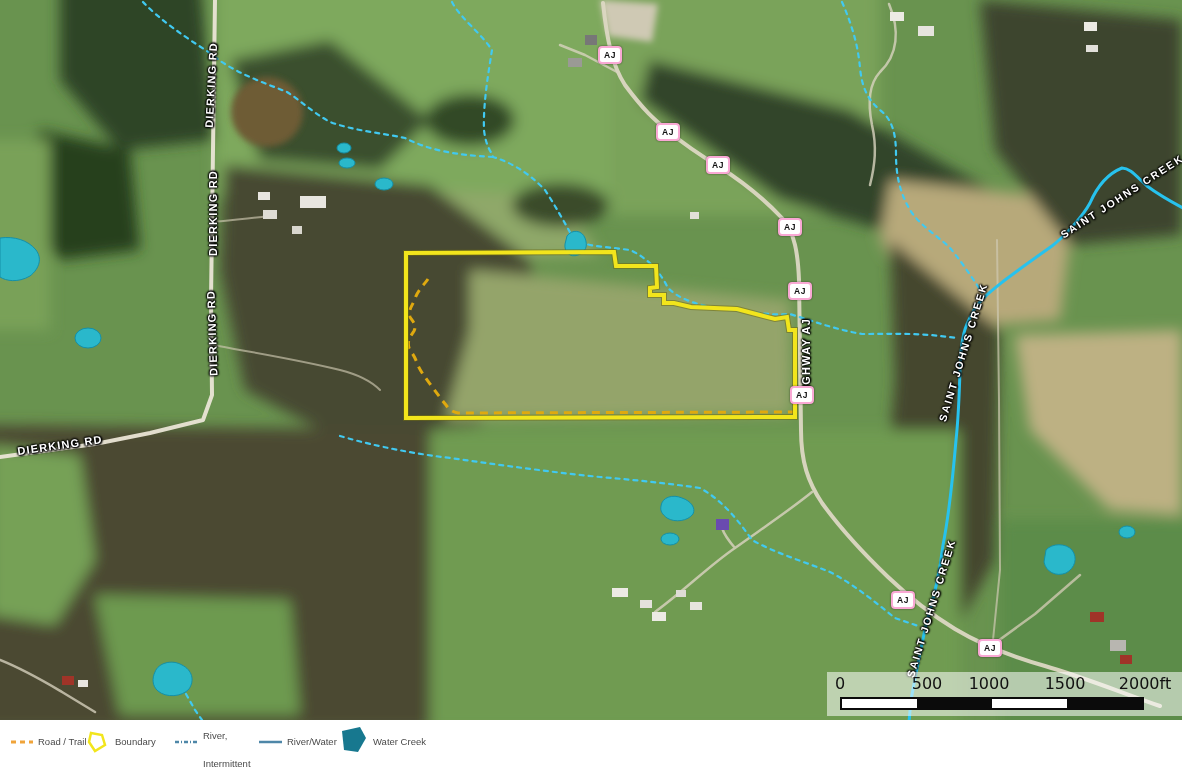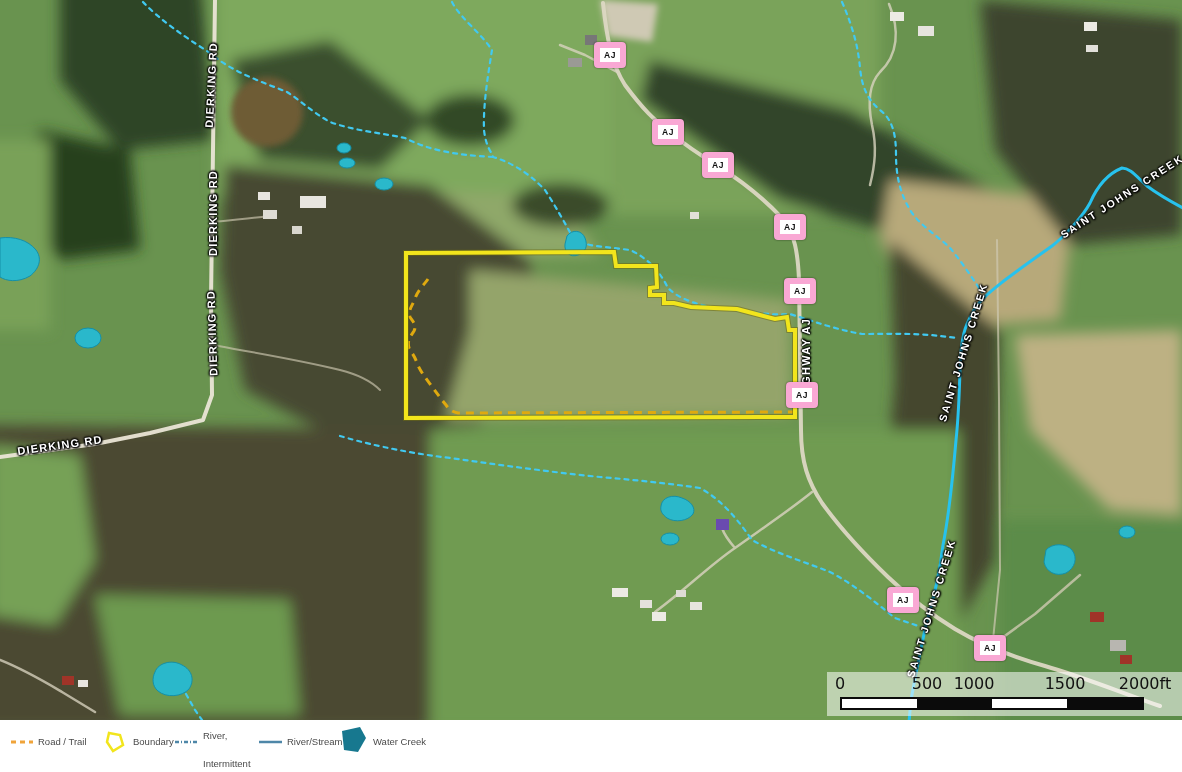--- a/index.html
+++ b/index.html
@@ -12,21 +12,21 @@
        font-family:"Liberation Sans",sans-serif;}
   .map{position:absolute;left:0;top:0;width:1182px;height:720px;overflow:hidden;background:#69934f;}
   .map svg{position:absolute;left:0;top:0;}
   
   .labels{position:absolute;left:0;top:0;width:100%;height:100%;pointer-events:none;}
   .map-label{position:absolute;color:#fff;font-weight:bold;font-size:11px;white-space:nowrap;
     font-family:"Liberation Sans",sans-serif;
     text-shadow:0 1px 2px #000,1px 0 2px #000,-1px 0 2px #000,0 -1px 2px #000,1px 1px 2px #000;}
   .road-label{letter-spacing:1.2px;}
   .creek-label{letter-spacing:2px;font-size:10.5px;}
-  .shield{position:absolute;width:20px;height:14px;background:#fff;border:6px solid #f9a8d4;
+  .shield{position:absolute;width:20px;height:14px;background:#fff;border:2px solid #f9a8d4;
     border-radius:4px;color:#111;font-size:8.5px;font-weight:bold;display:flex;
     align-items:center;justify-content:center;box-shadow:0 0 2px rgba(0,0,0,.6);
     transform:translate(-50%,-50%);letter-spacing:.5px;}
   
   .scalebar{position:absolute;left:827px;top:672px;width:355px;height:44px;
     background:rgba(255,255,255,.55);}
   .scalebar .num{position:absolute;top:2px;transform:translateX(-50%);font-size:16px;
     color:#111;font-family:"DejaVu Sans",sans-serif;}
   .bar{position:absolute;left:13px;top:25px;width:300px;height:9px;border:2px solid #0b0b0b;
     background:#fff;display:flex;}
@@ -172,61 +172,61 @@
         <div class="shield" style="left: 790px; top: 227px;">AJ</div>
         <div class="shield" style="left: 800px; top: 291px;">AJ</div>
         <div class="shield" style="left: 802px; top: 395px;">AJ</div>
         <div class="shield" style="left: 903px; top: 600px;">AJ</div>
         <div class="shield" style="left: 990px; top: 648px;">AJ</div>
       </div>
 
     <div class="scalebar">
       <span class="num" style="left:13px">0</span>
       <span class="num" style="left:100px">500</span>
-      <span class="num" style="left:147px">1000</span>
+      <span class="num" style="left:162px">1000</span>
       <span class="num" style="left:238px">1500</span>
       <span class="num" style="left:318px">2000ft</span>
       <div class="bar">
         <div class="seg w"></div>
           <div class="seg b"></div>
           <div class="seg w"></div>
           <div class="seg b"></div>
       </div>
     </div>
   </div>
 
   <div class="legend">
 
     <div class="legend-item" style="left:10px">
       <svg width="24" height="52">
         <line x1="1" y1="22" x2="23" y2="22" stroke="var(--legend-trail)" stroke-width="3" stroke-dasharray="5 4"></line>
       </svg>
       <span class="lbl" style="left:28px;top:16px">Road / Trail</span>
     </div>
 
-    <div class="legend-item" style="left:104px">
+    <div class="legend-item" style="left:86px">
       <svg width="22" height="52">
         <polygon points="5,13 16,15 19,25 9,31 3,22" fill="none" stroke="var(--boundary)" stroke-width="2.5"></polygon>
       </svg>
       <span class="lbl" style="left:29px;top:16px">Boundary</span>
     </div>
 
     <div class="legend-item" style="left:174px">
       <svg width="26" height="52">
         <line x1="1" y1="22" x2="25" y2="22" stroke="var(--legend-stream)" stroke-width="2.5" stroke-dasharray="4 2 1 2"></line>
       </svg>
       <span class="lbl" style="left:29px;top:10px">River,</span>
       <span class="lbl" style="left:29px;top:38px">Intermittent</span>
     </div>
 
     <div class="legend-item" style="left:258px">
       <svg width="25" height="52">
         <line x1="1" y1="22" x2="24" y2="22" stroke="var(--legend-stream)" stroke-width="2.5"></line>
       </svg>
-      <span class="lbl" style="left:29px;top:16px">River/Stream</span>
+      <span class="lbl" style="left:29px;top:16px">River/Water</span>
     </div>
 
     <div class="legend-item" style="left:339px">
       <svg width="30" height="52">
         <polygon points="3,11 21,7 27,18 19,32 5,30" fill="var(--legend-water)"></polygon>
       </svg>
       <span class="lbl" style="left:34px;top:16px">Water Creek</span>
     </div>
 
   </div>

